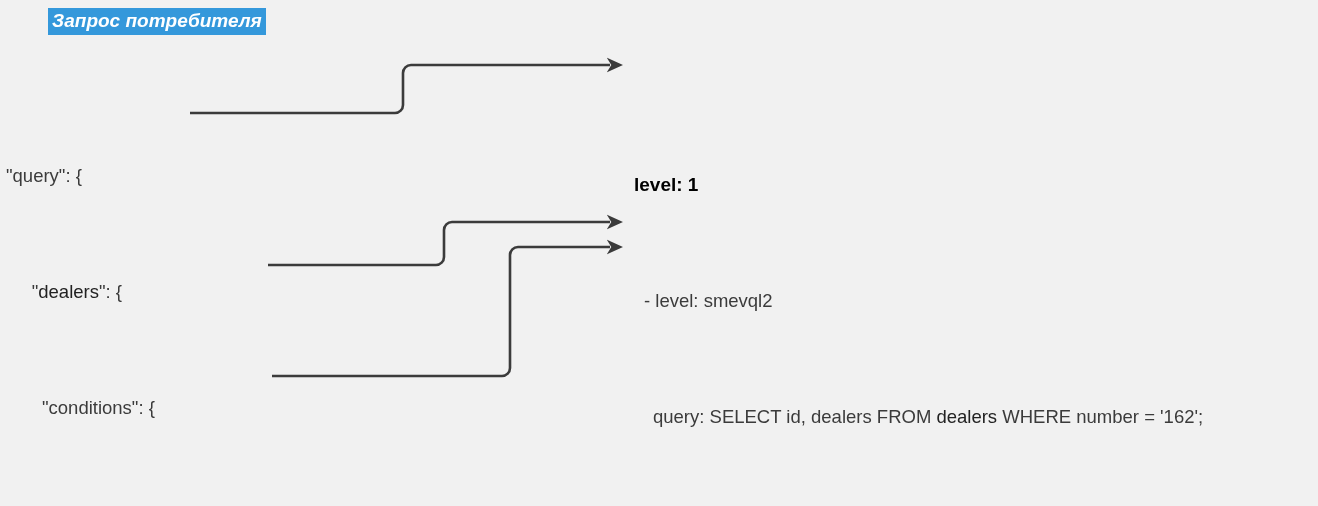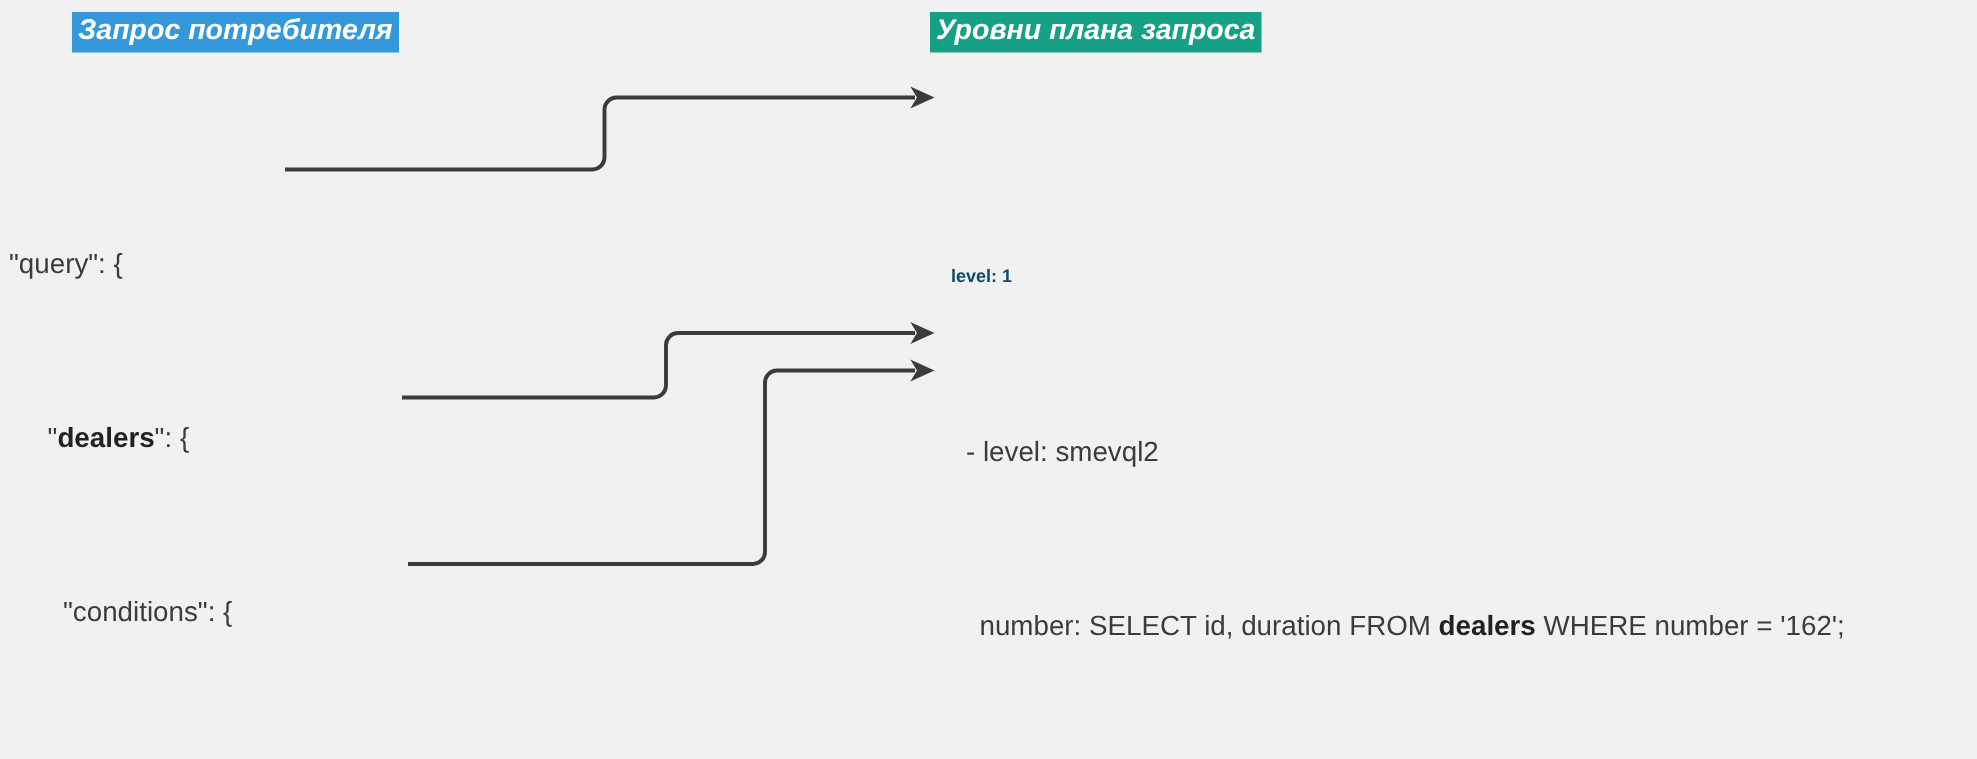--- a/index.html
+++ b/index.html
@@ -56,27 +56,27 @@
   }
   #plan-levels {
     left: 634px;
     top: 54px;
   }
   .code-line {
     height: 29px;
     white-space: pre;
   }
   .b {
-    font-weight: bold;
+    font-weight: normal;
     color: #222222;
   }
   .level-title {
     font-weight: bold;
-    color: #0c4a6e;
-    font-size: 12px;
+    color: #000000;
+    font-size: 19px;
   }
 
   
   .ind-src   { padding-left: 10px; }
   .ind-body  { padding-left: 19px; }
 
   
   #connector-layer {
     position: absolute;
     left: 0;
@@ -86,21 +86,20 @@
     pointer-events: none;
   }
 </style>
 </head>
 <body>
 
 <div class="root">
 
   <div class="heading" id="consumer-heading">Запрос потребителя</div>
 
-  <div class="heading" id="plan-heading">Уровни плана запроса</div>
 
   <div class="code-col" id="consumer-json">
 
     <div class="code-line"><span>"query": {</span></div>
 
     <div class="code-line"><span>     </span><span>"</span><span class="b">dealers</span><span>": {</span></div>
 
     <div class="code-line"><span>       </span><span>"conditions": {</span></div>
 
     
@@ -128,21 +127,21 @@
     
   </div>
 
   <div class="code-col" id="plan-levels">
 
     
     <div class="code-line level-title">level: 1</div>
 
     <div class="code-line ind-src">- level: smevql2</div>
 
-    <div class="code-line ind-body"><span>number: SELECT id, duration FROM </span><span class="b">dealers</span><span> WHERE number = '162';</span></div>
+    <div class="code-line ind-body"><span>query: SELECT id, dealers FROM </span><span class="b">dealers</span><span> WHERE number = '162';</span></div>
 
     
 
     
 
     
 
     
     
 

